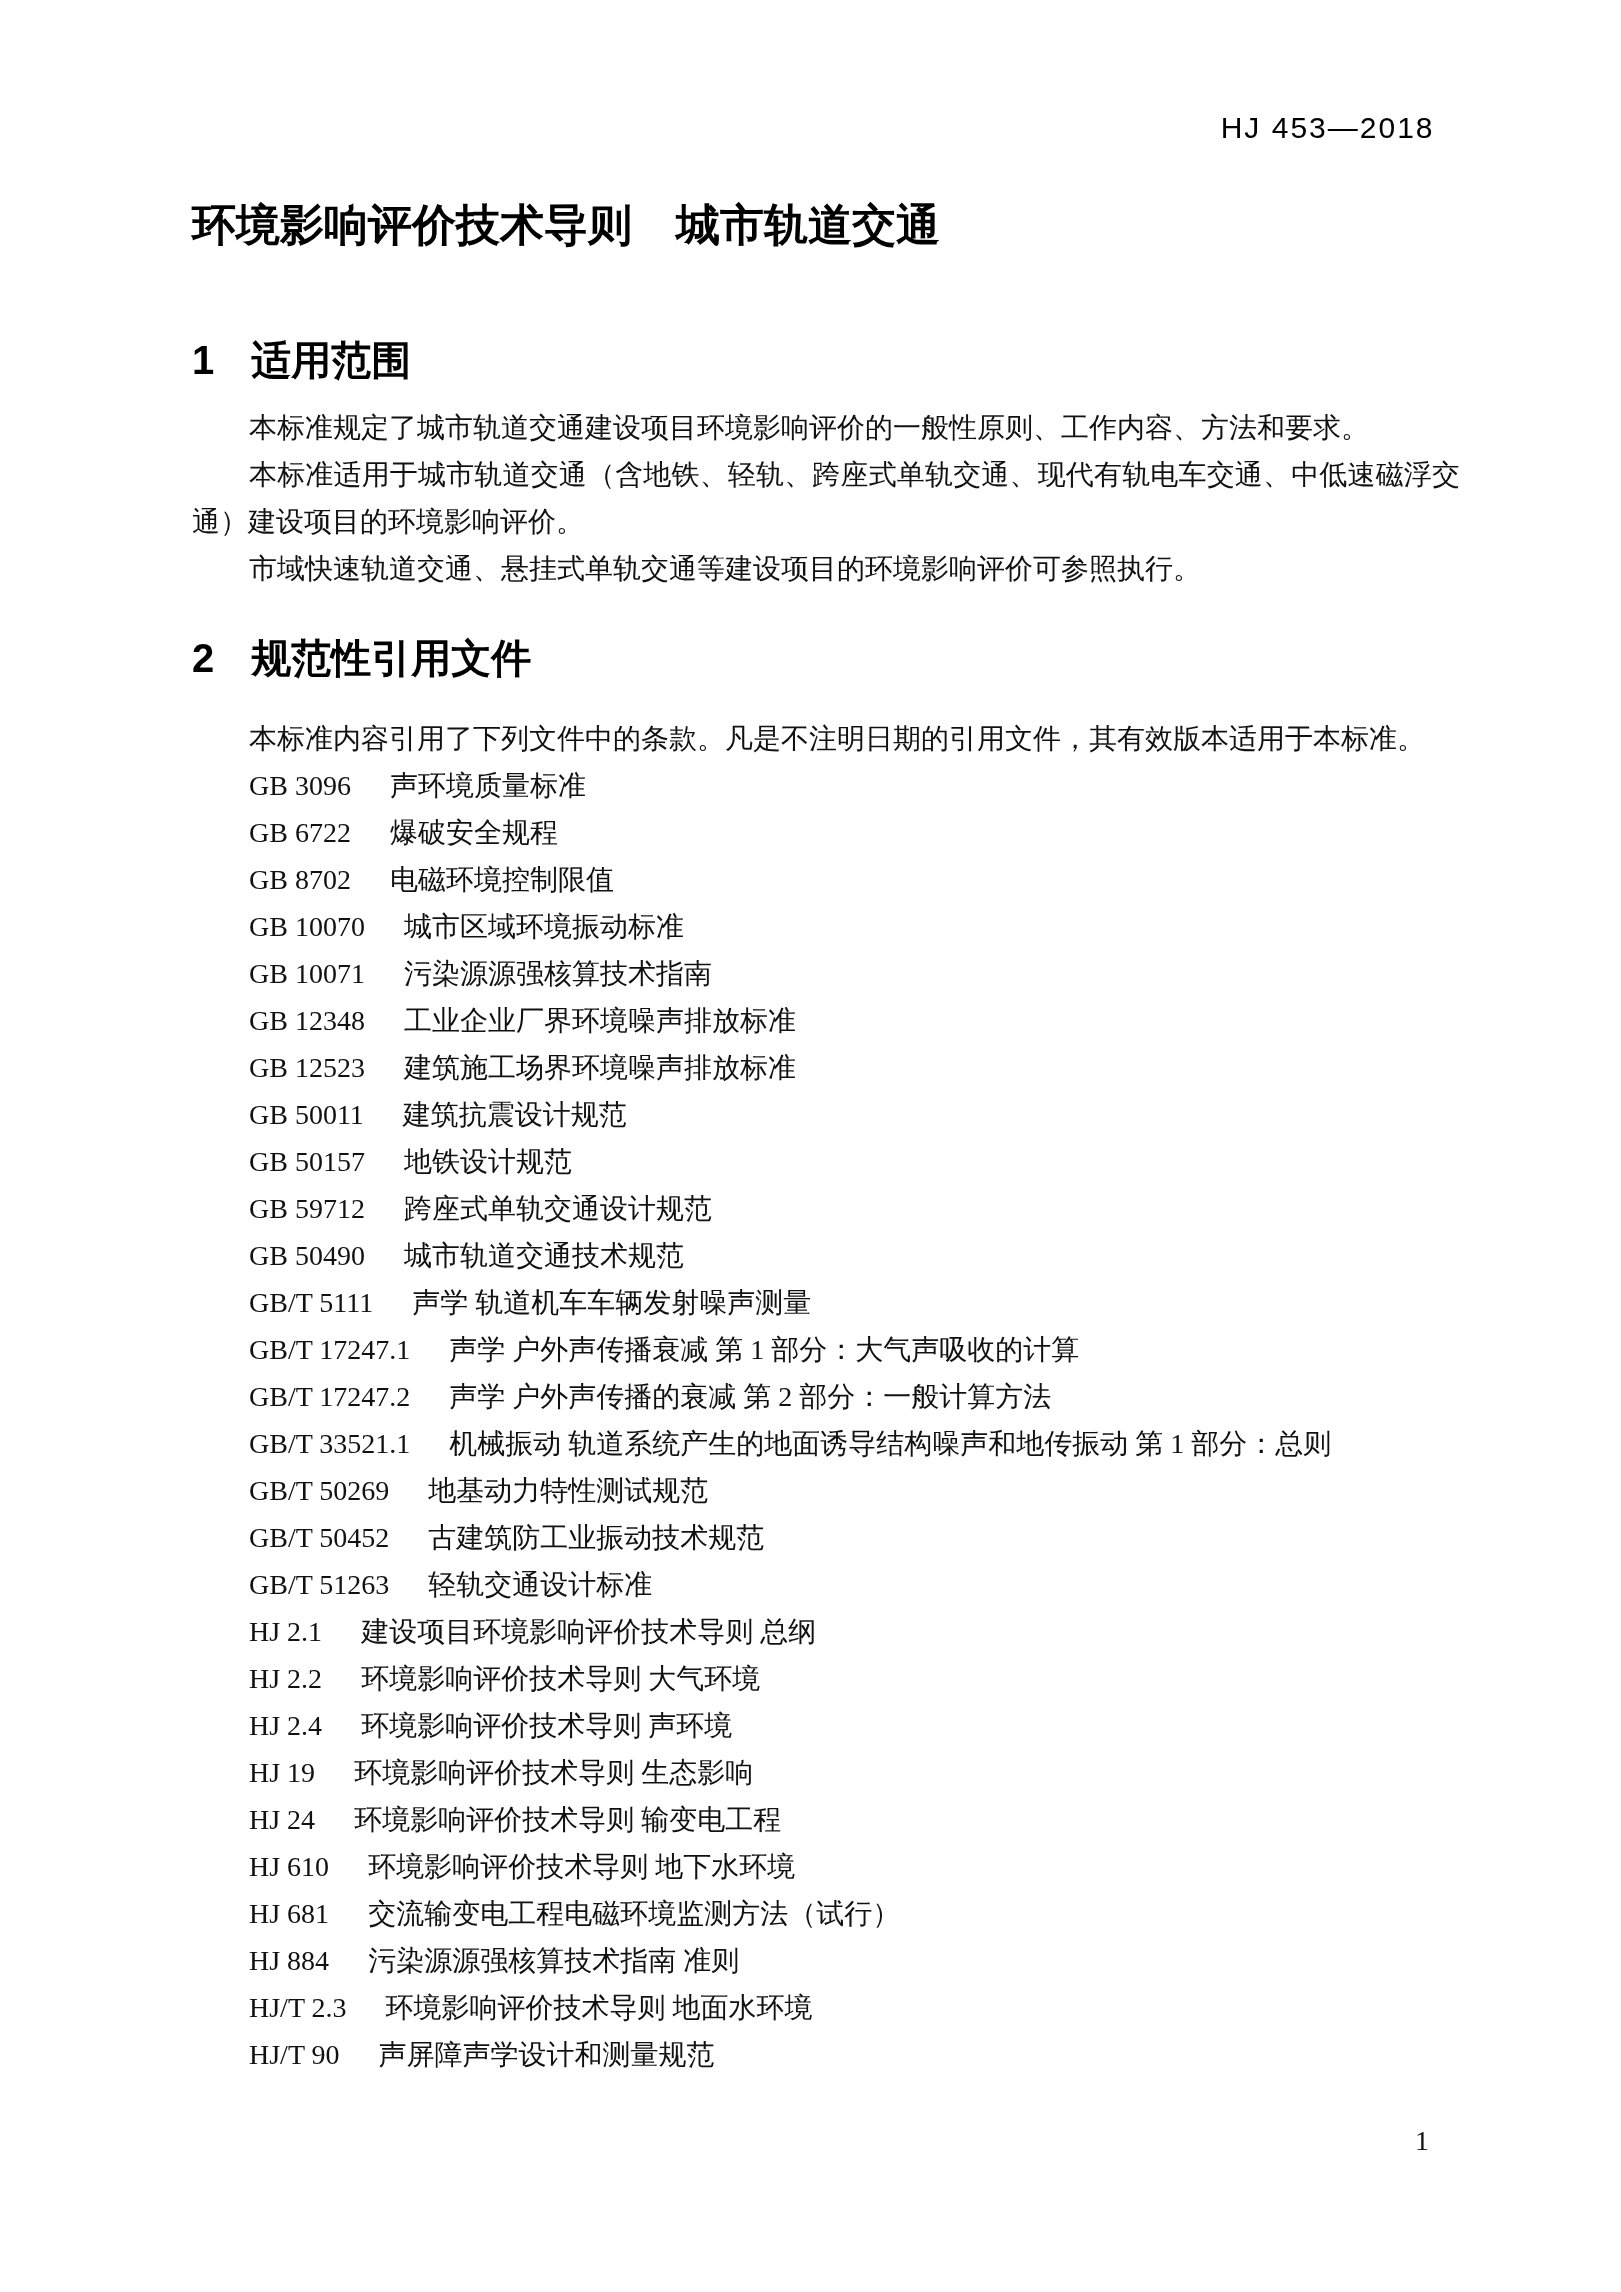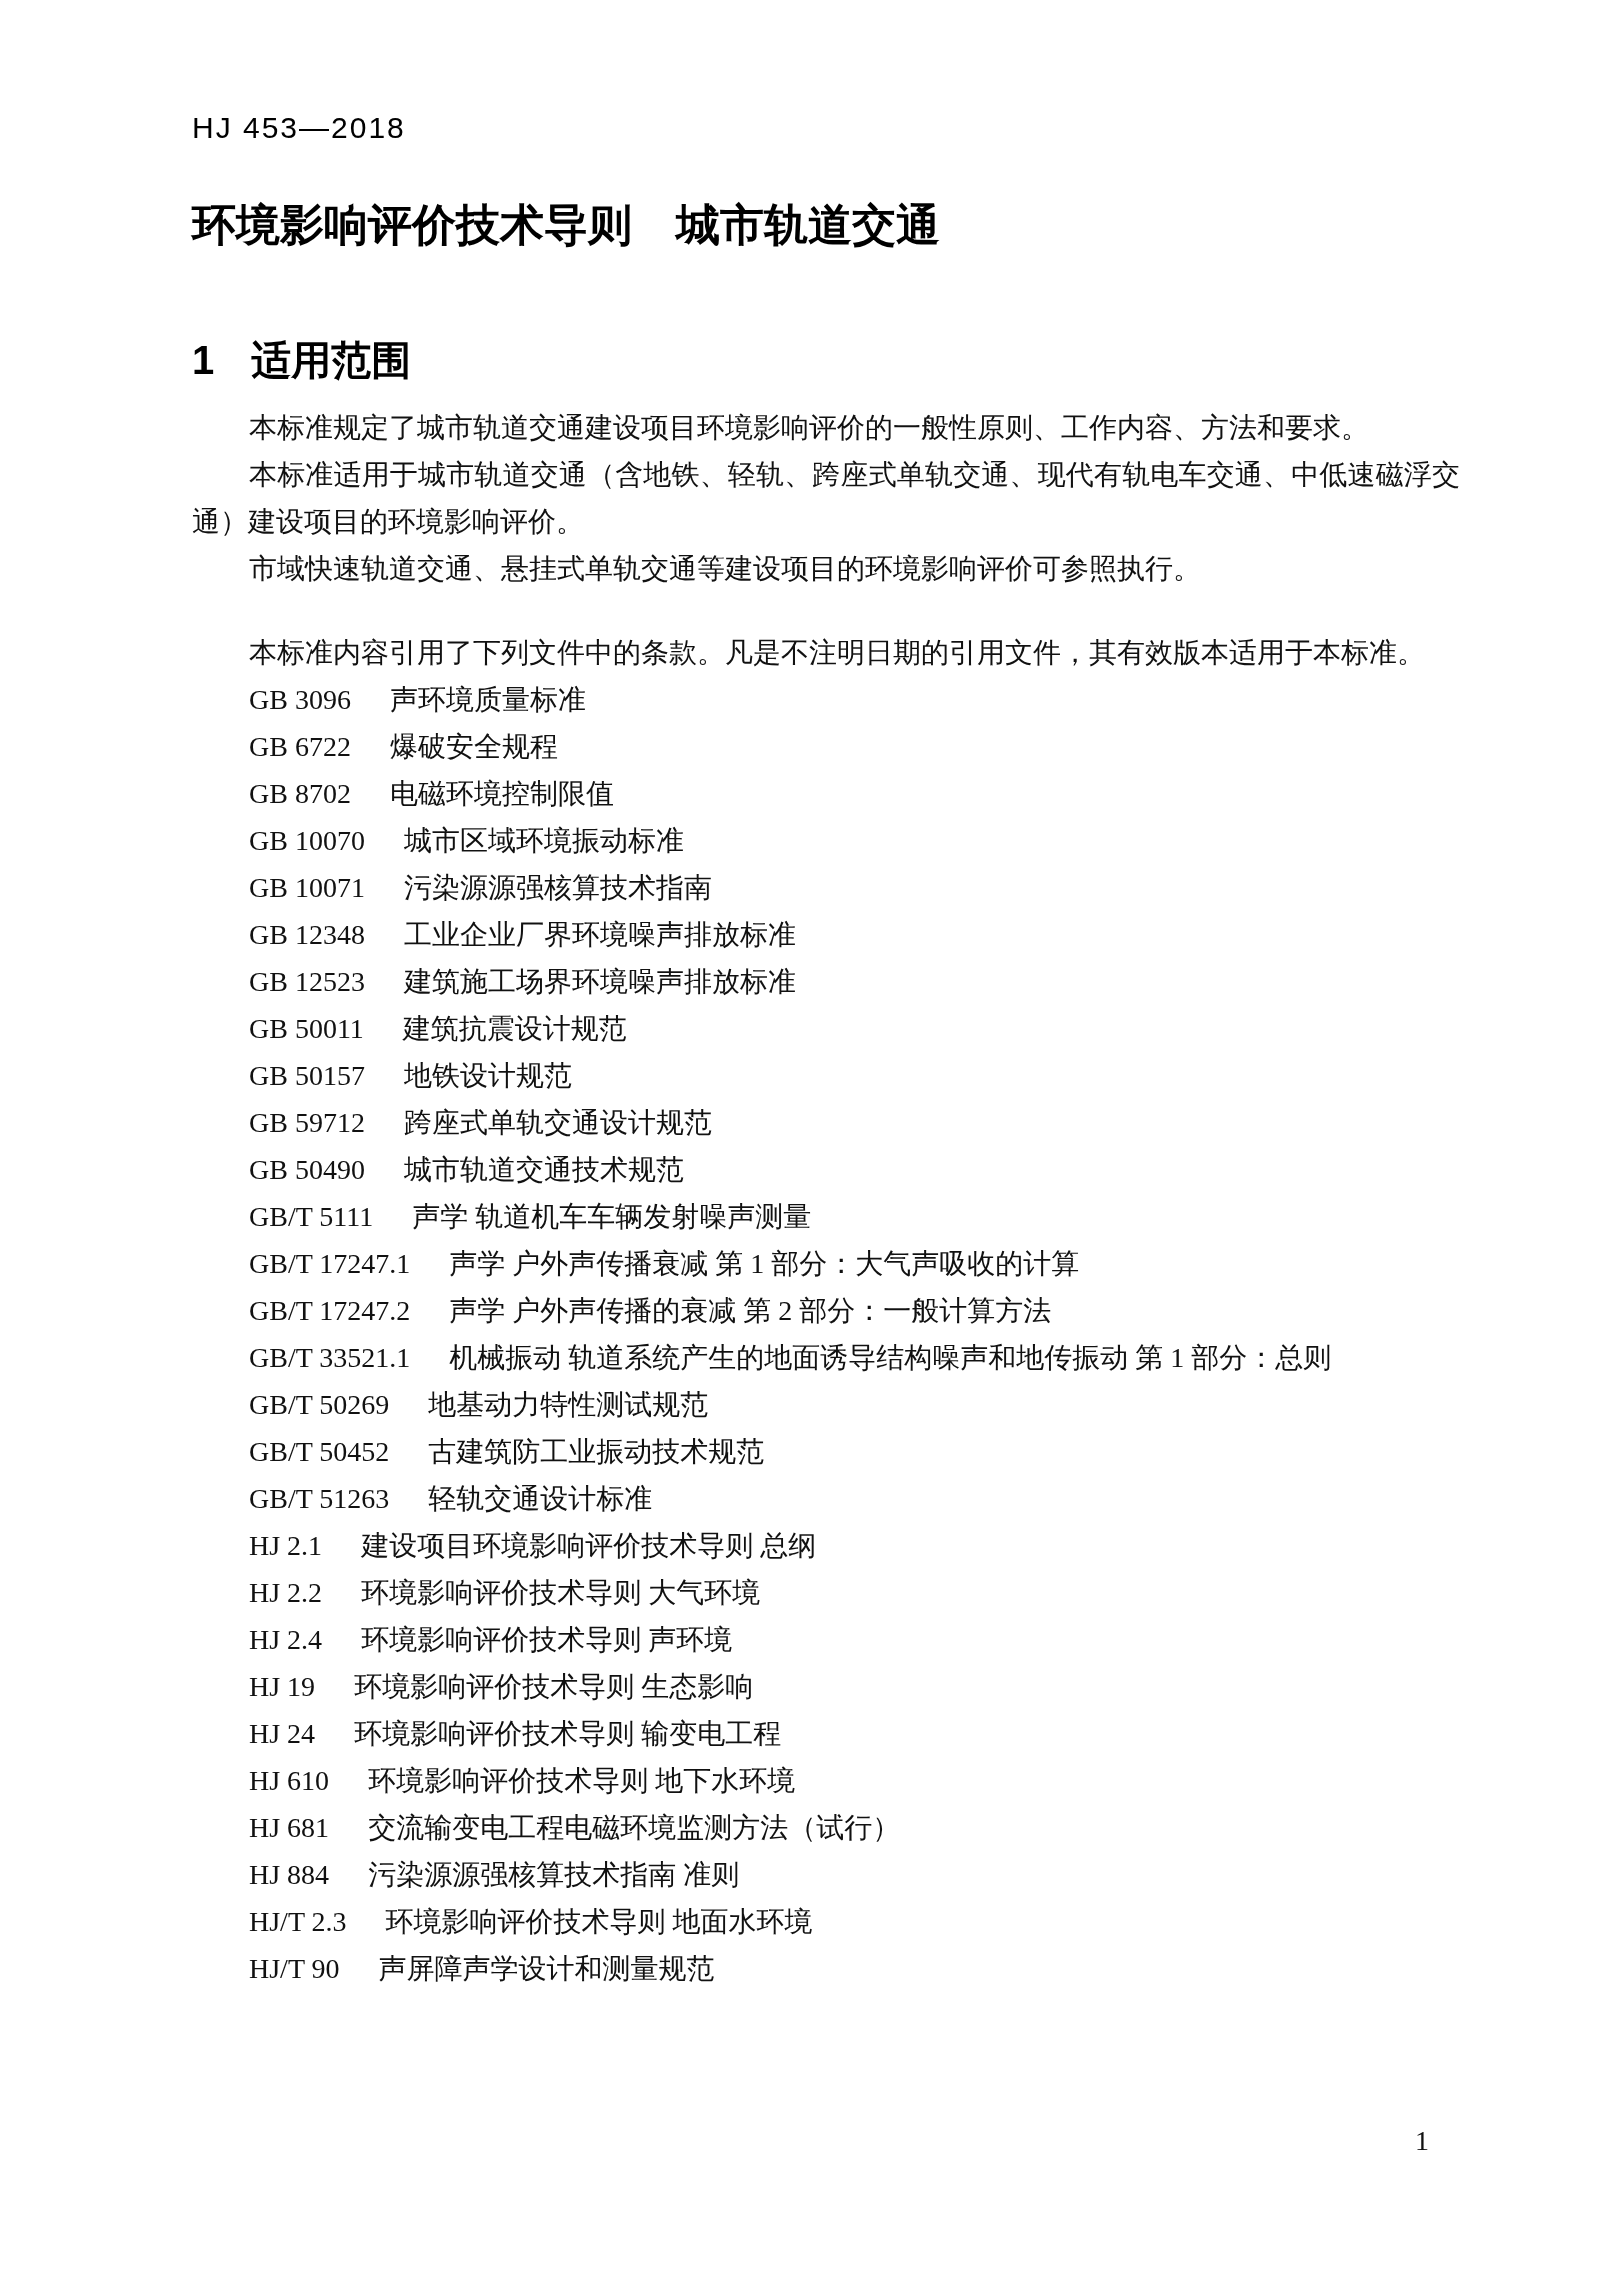--- a/index.html
+++ b/index.html
@@ -13,21 +13,21 @@
     height: 2293px;
     background: #ffffff;
     color: #111111;
     font-family: "Liberation Serif", "DejaVu Serif", serif;
     overflow: hidden;
   }
   .content {
     padding: 110px 161px 0 192px;
   }
   .doc-number {
-    text-align: left;
+    text-align: right;
     font-family: "Liberation Sans", "DejaVu Sans", sans-serif;
     font-size: 30px;
     line-height: 35px;
     letter-spacing: 2px;
     padding-right: 25.5px;
     color: #000000;
   }
   .doc-title {
     margin-top: 53px;
     text-align: left;
@@ -103,20 +103,23 @@
     <div class="section-heading heading-1">
       <span class="sec-num">1</span><span>适用范围</span>
     </div>
 
     <div class="body-block">
       <p>本标准规定了城市轨道交通建设项目环境影响评价的一般性原则、工作内容、方法和要求。</p>
       <p>本标准适用于城市轨道交通（含地铁、轻轨、跨座式单轨交通、现代有轨电车交通、中低速磁浮交通）建设项目的环境影响评价。</p>
       <p>市域快速轨道交通、悬挂式单轨交通等建设项目的环境影响评价可参照执行。</p>
     </div>
 
+    <div class="section-heading heading-2">
+      <span class="sec-num">2</span><span>规范性引用文件</span>
+    </div>
 
     <div class="intro-block">
       <p>本标准内容引用了下列文件中的条款。凡是不注明日期的引用文件，其有效版本适用于本标准。</p>
     </div>
 
     <div class="references">
   <div class="reference-item">
     <span class="reference-code">GB 3096</span><span class="reference-title">声环境质量标准</span>
   </div>
 

